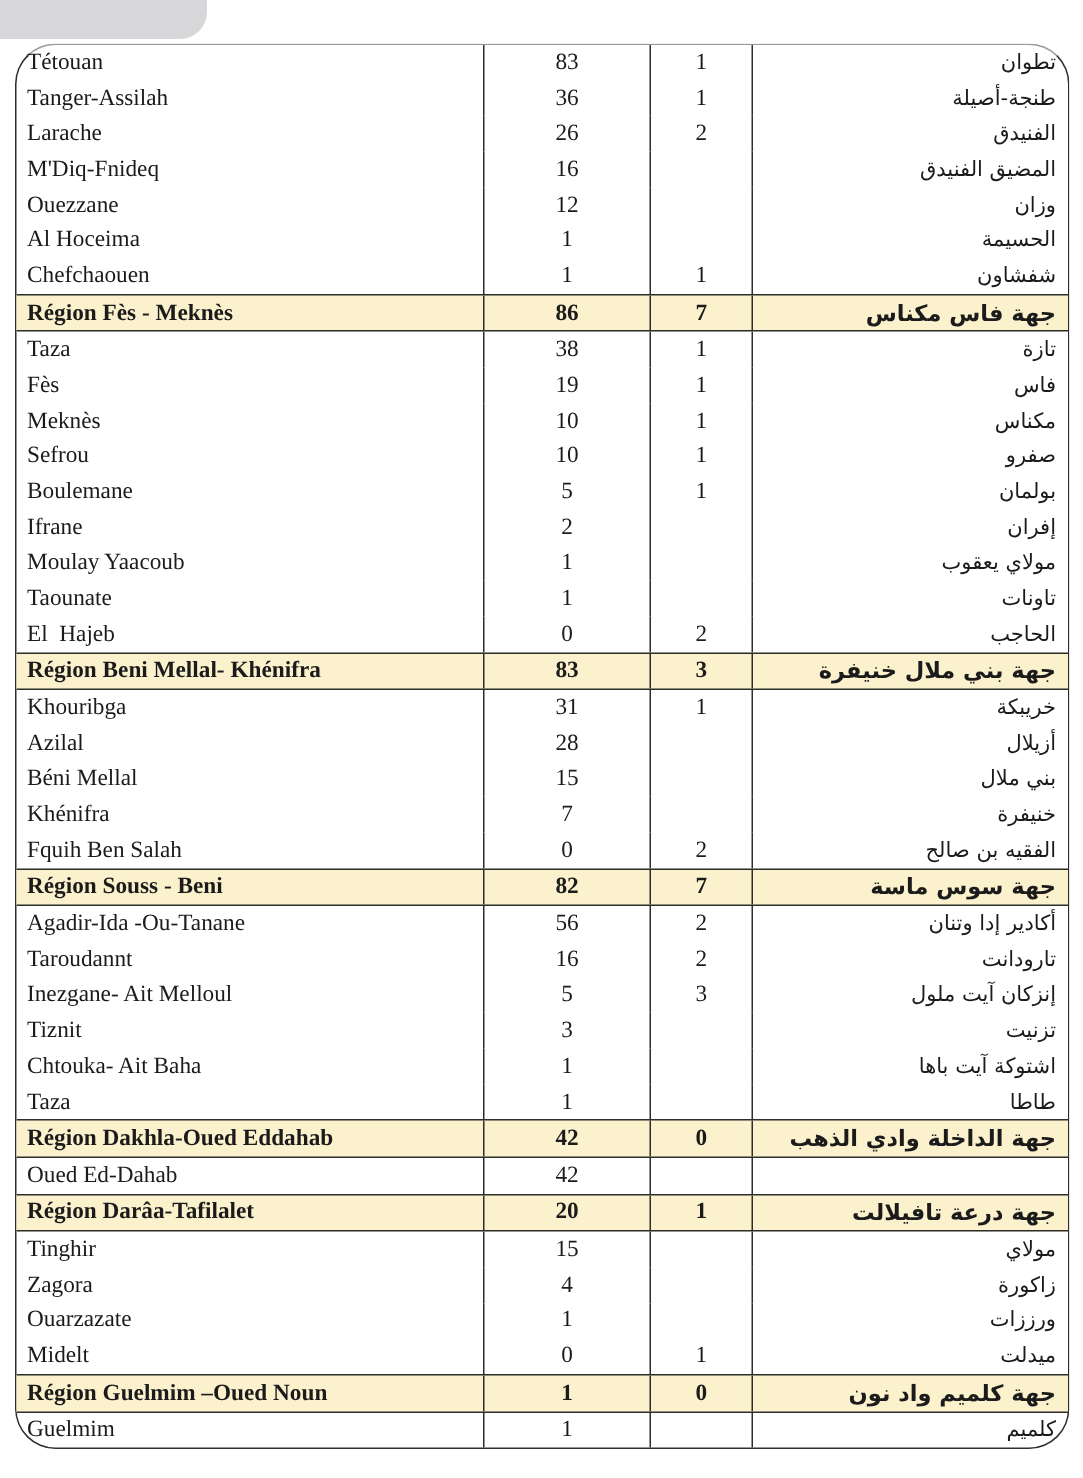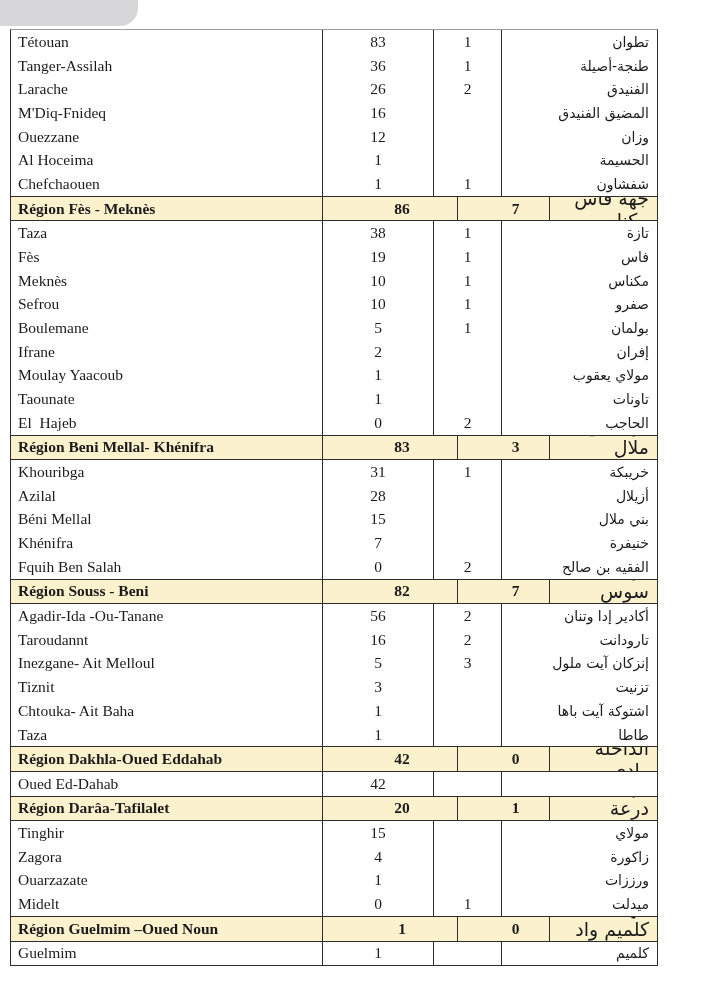--- a/index.html
+++ b/index.html
@@ -23,61 +23,61 @@
     position:absolute;
     left:-18px; top:-16px;
     width:156px; height:42px;
     background:var(--tab-bg);
     border-radius:18px;
   }
   
   .table-wrap{
     position:absolute;
     left:10px; top:29px;
-    width:648px;
+    width:703px;
     border-left:1.5px solid var(--border);
     border-right:1.5px solid var(--border);
     border-bottom:1.7px solid var(--border);
     border-top:1px solid var(--border-soft);
     background:#fff;
+    border-radius:27px;
   }
   .row{
     display:grid;
     grid-template-columns:312px 111px 68px 1fr;
     height:23.7px;
     align-items:center;
     font-size:15.5px;
   }
   .row.region{
     height:25.6px;
     background:var(--region-bg);
     font-weight:bold;
     border-top:1.9px solid var(--border);
     border-bottom:1.9px solid var(--border);
-    gap:24px;
   }
   .cell{height:100%;display:flex;align-items:center;overflow:hidden;}
   .c-fr{
     padding-left:7px;
     border-right:1.5px solid var(--border);
     white-space:pre;
     justify-content:flex-start;
   }
   .c-v1,.c-v2{
     border-right:1.5px solid var(--border);
     justify-content:center;
   }
   .c-ar{
     direction:rtl;
     justify-content:flex-start; 
     padding-right:8px;
     font-family:"DejaVu Sans","Liberation Sans",sans-serif;
     font-size:14px;
   }
-  .row.region .c-ar{font-size:19px;font-weight:normal;}
+  .row.region .c-ar{font-size:15px;font-weight:bold;}
 </style>
 </head>
 <body>
 
 <div class="top-tab"></div>
 
 <div class="table-wrap">
     <div class="row">
     <div class="cell c-fr">Tétouan</div>
     <div class="cell c-v1">83</div>

